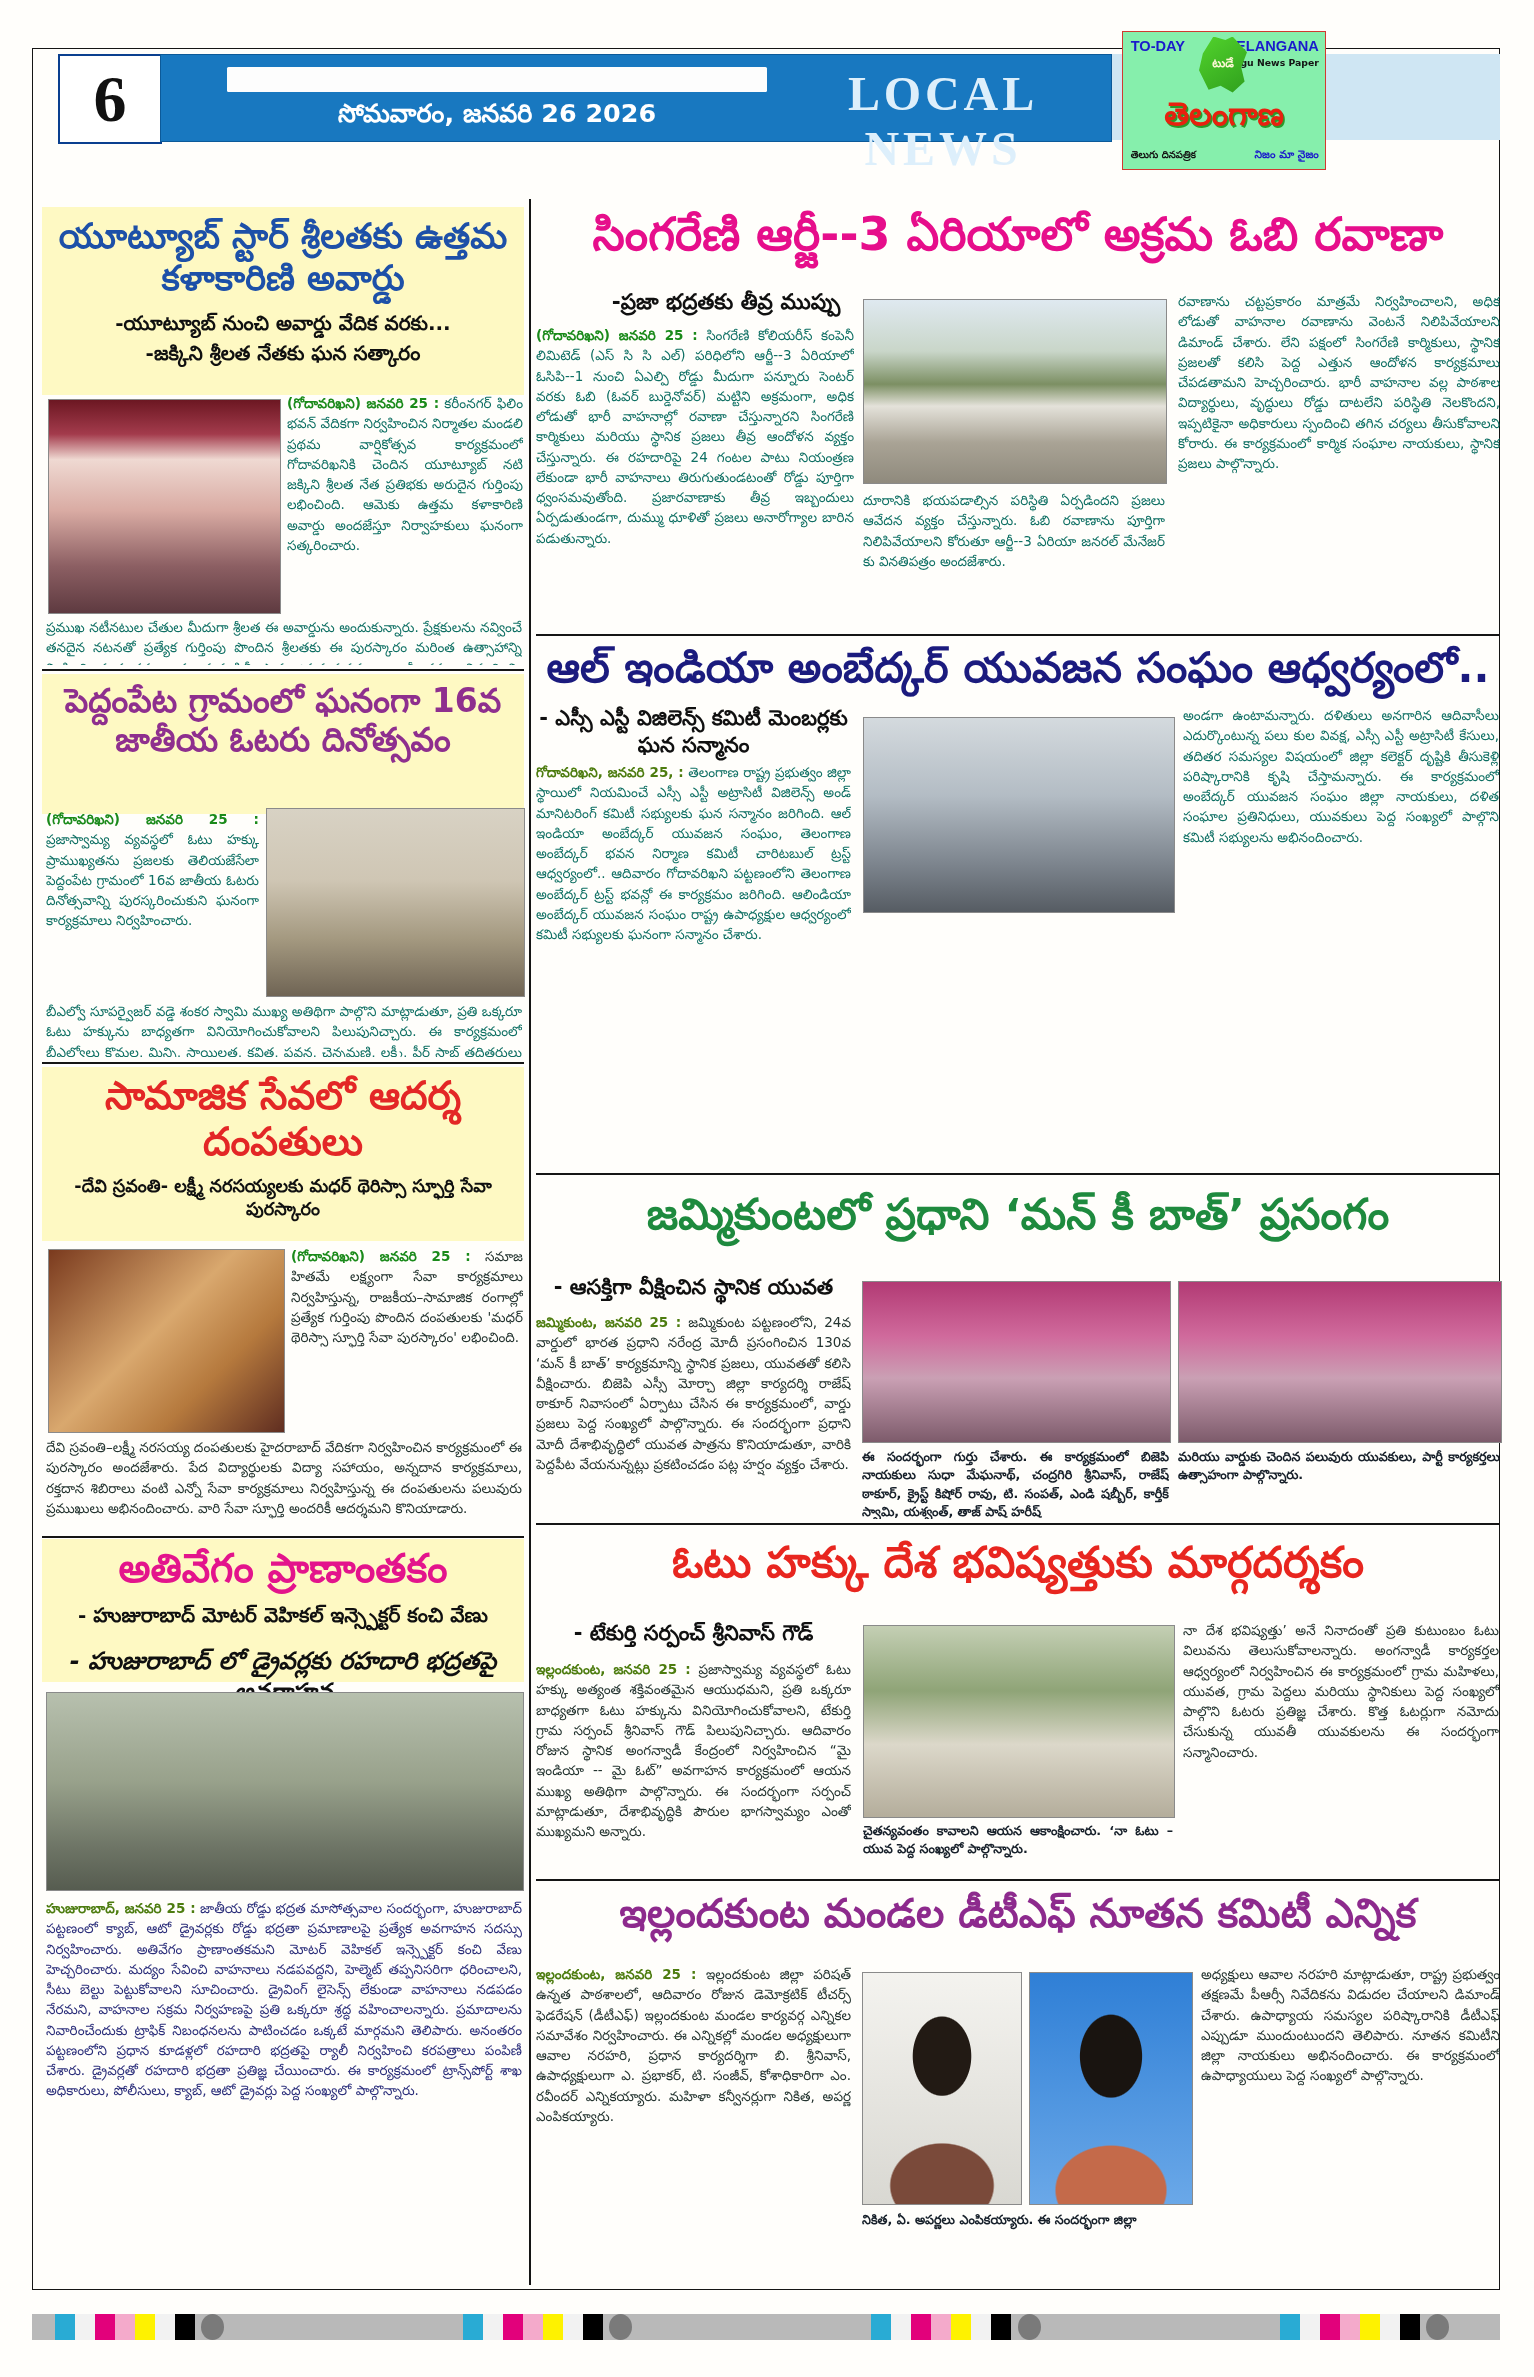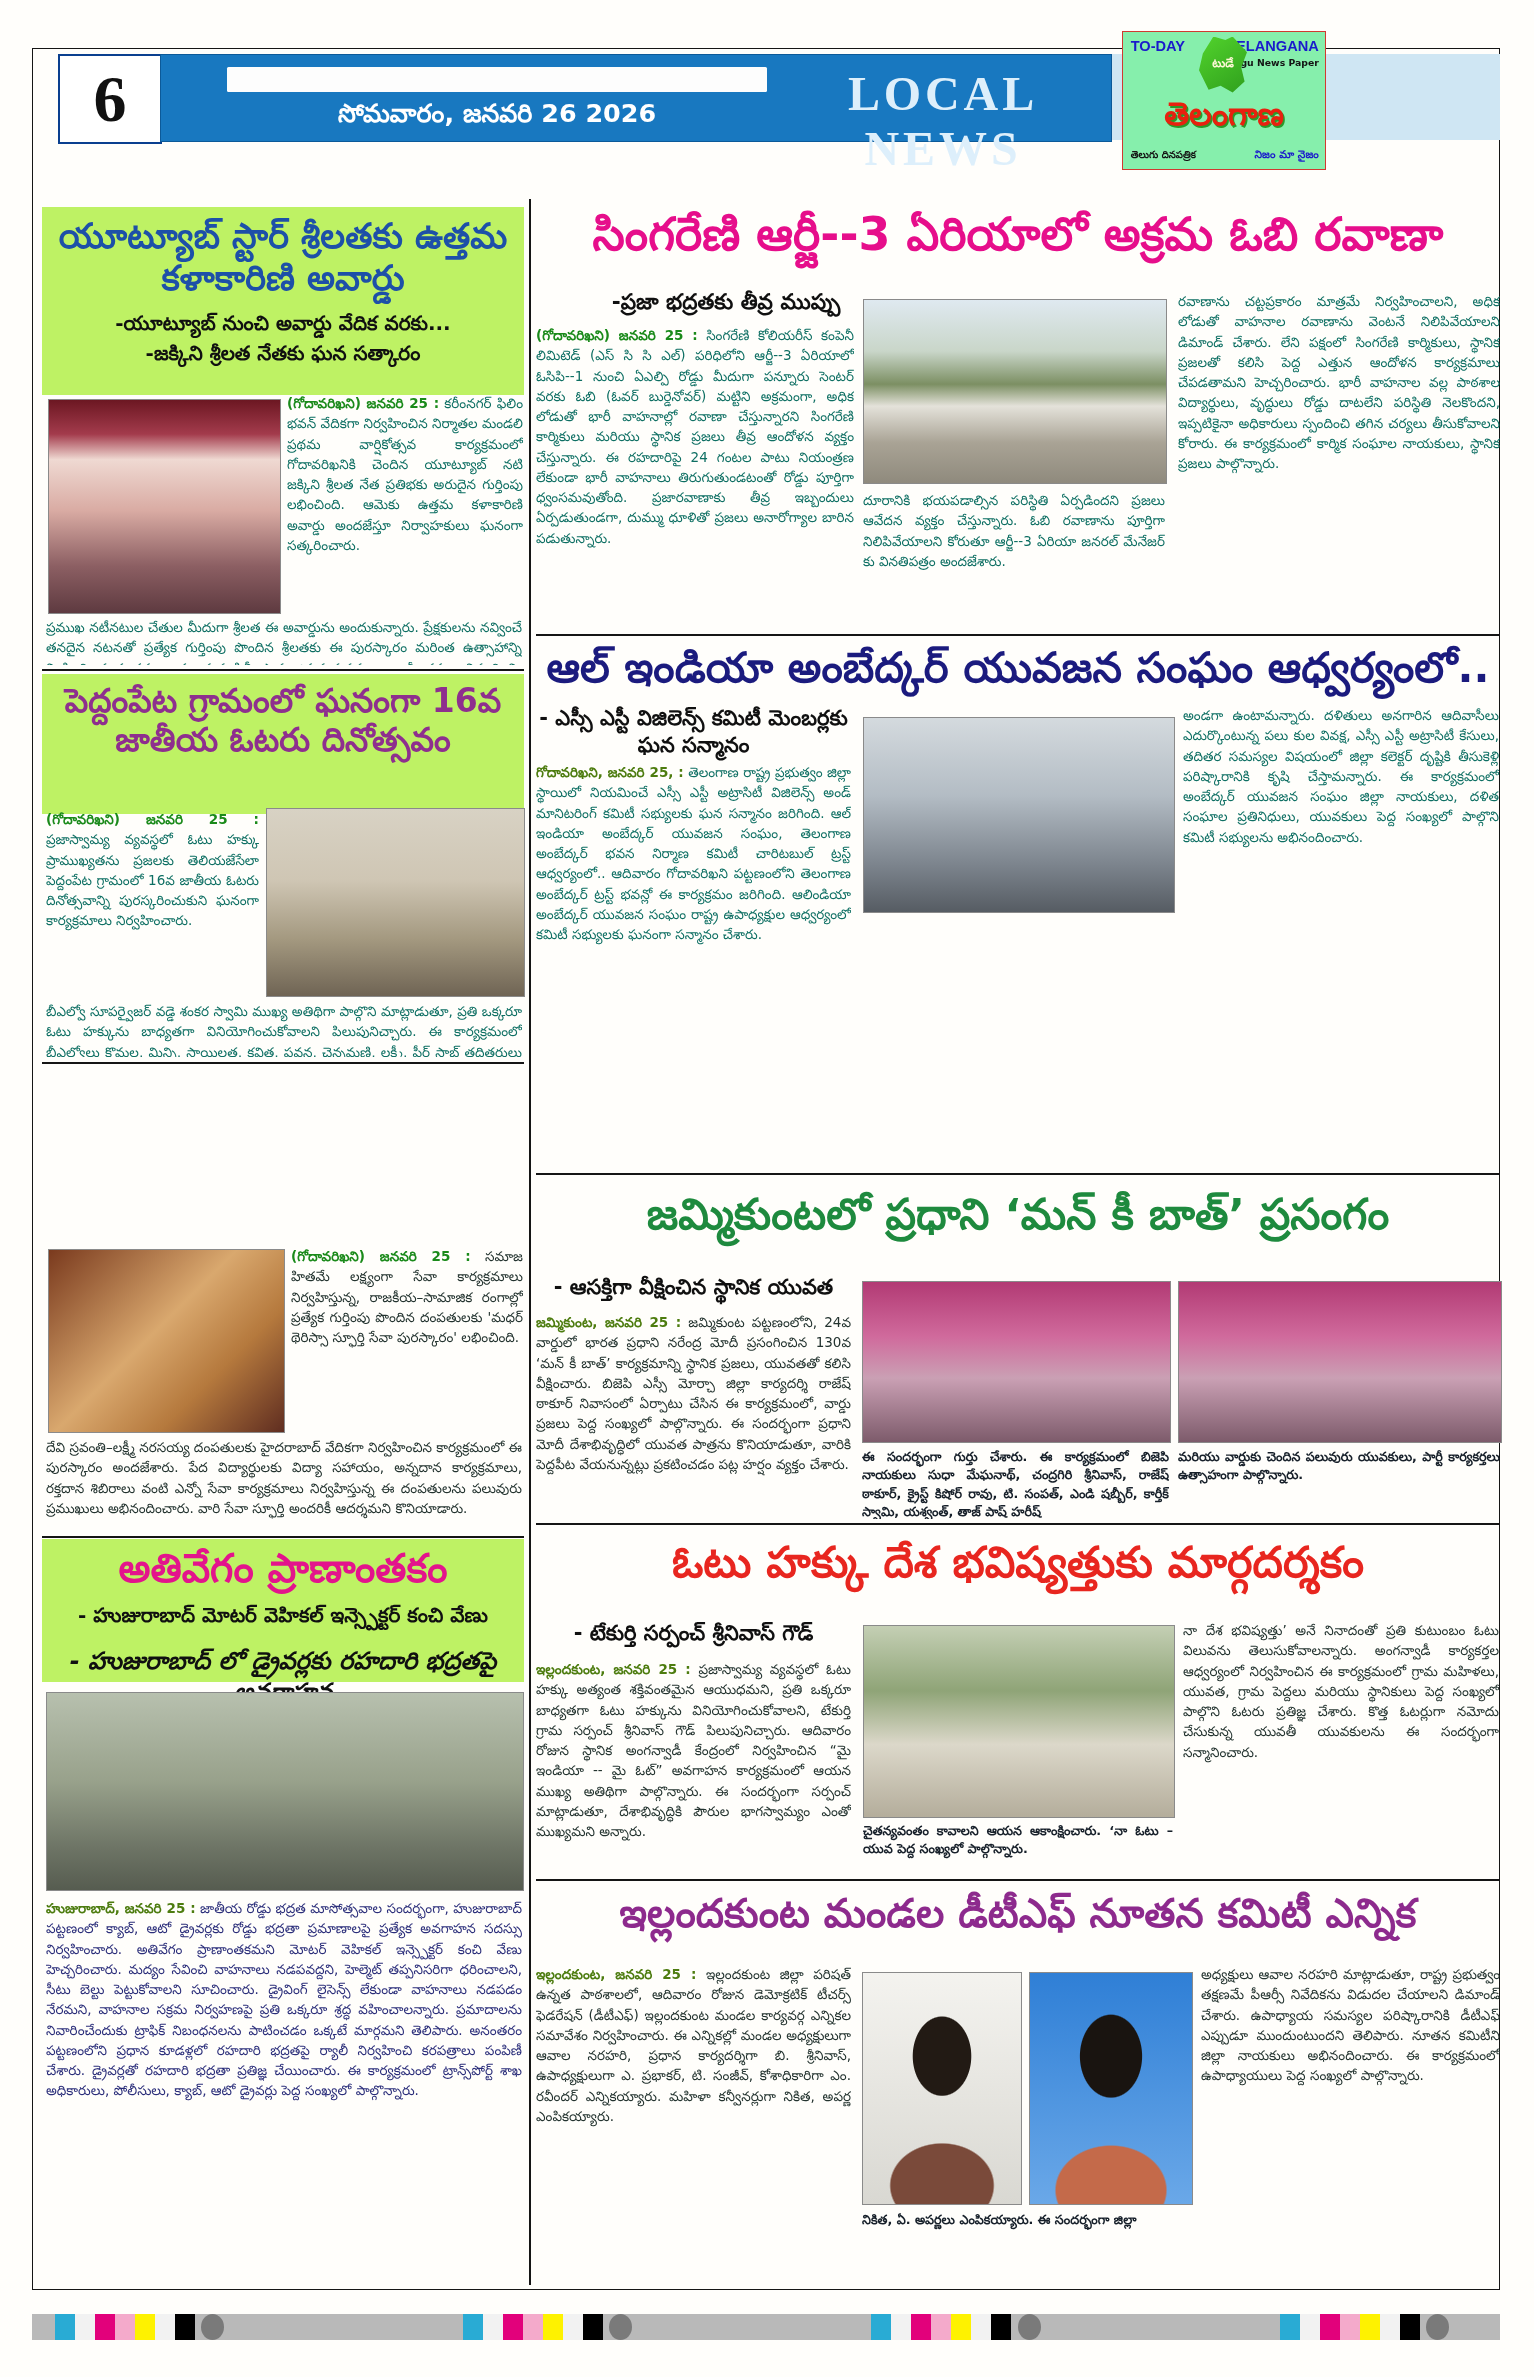--- a/index.html
+++ b/index.html
@@ -23,21 +23,21 @@
   .logo-sub{color:#141414;font-weight:bold;font-size:9.3px;}
   .logo-map{background:linear-gradient(145deg,#52d32c,#2f9f1d);
             clip-path:polygon(30% 0,55% 6%,70% 0,100% 28%,88% 55%,95% 80%,70% 100%,45% 88%,20% 95%,0 60%,8% 30%);
             display:flex;align-items:center;justify-content:center;}
   .logo-map span{color:#fff8d8;font-weight:bold;font-size:11.6px;}
   .logo-script{color:#e8210f;font-weight:bold;font-size:32px;text-align:center;
                text-shadow:1.5px 1.5px 0 #2a9a2a;}
   .logo-tag{color:#141414;font-weight:bold;font-size:10px;}
   .logo-motto{color:#1a1acc;font-weight:bold;font-size:10.8px;}
   
-  .greenbg{background:#bef264;}
+  .greenbg{background:#fef9c3;}
   .hl{font-weight:bold;text-align:center;line-height:1.18;}
   .sub{font-weight:bold;text-align:center;color:#101010;line-height:1.3;}
   .body-txt{text-align:justify;line-height:1.5;font-size:13.5px;overflow:hidden;}
   .teal{color:#0e6f63;}
   .indigo{color:#2b2e7a;}
   .darkbody{color:#23332f;}
   .dl{font-weight:bold;}
   .dl-green{color:#1a8a1a;}
   .dl-red{color:#4d7c0f;}
   .sep-h{background:#151515;height:1.5px;}
@@ -117,20 +117,24 @@
   <div class="abs greenbg" style="left:42px;top:674px;width:482px;height:140px;">
     <div class="hl" style="margin-top:7.7px;font-size:33px;color:#8e2f8e;">పెద్దంపేట గ్రామంలో ఘనంగా 16వ జాతీయ ఓటరు దినోత్సవం</div>
   </div>
   <div class="abs body-txt teal" style="left:46px;top:809px;width:213px;height:185px;">
     <span class="dl dl-green">(గోదావరిఖని) జనవరి 25 :</span>
     <span>ప్రజాస్వామ్య వ్యవస్థలో ఓటు హక్కు ప్రాముఖ్యతను ప్రజలకు తెలియజేసేలా పెద్దంపేట గ్రామంలో 16వ జాతీయ ఓటరు దినోత్సవాన్ని పురస్కరించుకుని ఘనంగా కార్యక్రమాలు నిర్వహించారు.</span>
   </div>
   <div class="abs photo ph-voter" style="left:266px;top:808px;width:257px;height:187px;"></div>
   <div class="abs body-txt teal" style="left:46px;top:1001px;width:476px;height:56px;">బీఎల్వో సూపర్వైజర్ వడ్డె శంకర స్వామి ముఖ్య అతిథిగా పాల్గొని మాట్లాడుతూ, ప్రతి ఒక్కరూ ఓటు హక్కును బాధ్యతగా వినియోగించుకోవాలని పిలుపునిచ్చారు. ఈ కార్యక్రమంలో బీఎల్వోలు కొమల, మిన్ని, సాయిలత, కవిత, పవన, చెన్నమణి, లక్ష్మీ, పీర్ సాబ్ తదితరులు పాల్గొని ఓటరు ప్రతిజ్ఞ చేశారు. కార్యక్రమం విజయవంతం కావడంతో గ్రామ ప్రజలు హర్షం వ్యక్తం చేశారు.</div>
 
+  <div class="abs greenbg" style="left:42px;top:1067px;width:482px;height:174px;">
+    <div class="hl" style="margin-top:6.2px;font-size:39px;color:#e32726;">సామాజిక సేవలో ఆదర్శ దంపతులు</div>
+    <div class="sub" style="margin-top:9.3px;font-size:17.7px;">-దేవి స్రవంతి- లక్ష్మీ నరసయ్యలకు మధర్ థెరిస్సా స్ఫూర్తి సేవా పురస్కారం</div>
+  </div>
   <div class="abs photo ph-couple" style="left:48px;top:1249px;width:235px;height:182px;"></div>
   <div class="abs body-txt darkbody" style="left:291px;top:1246px;width:232px;height:187px;">
     <span class="dl dl-green">(గోదావరిఖని) జనవరి 25 :</span>
     <span>సమాజ హితమే లక్ష్యంగా సేవా కార్యక్రమాలు నిర్వహిస్తున్న, రాజకీయ–సామాజిక రంగాల్లో ప్రత్యేక గుర్తింపు పొందిన దంపతులకు 'మధర్ థెరిస్సా స్ఫూర్తి సేవా పురస్కారం' లభించింది.</span>
   </div>
   <div class="abs body-txt darkbody" style="left:46px;top:1437px;width:476px;height:93px;">దేవి స్రవంతి–లక్ష్మీ నరసయ్య దంపతులకు హైదరాబాద్ వేదికగా నిర్వహించిన కార్యక్రమంలో ఈ పురస్కారం అందజేశారు. పేద విద్యార్థులకు విద్యా సహాయం, అన్నదాన కార్యక్రమాలు, రక్తదాన శిబిరాలు వంటి ఎన్నో సేవా కార్యక్రమాలు నిర్వహిస్తున్న ఈ దంపతులను పలువురు ప్రముఖులు అభినందించారు. వారి సేవా స్ఫూర్తి అందరికీ ఆదర్శమని కొనియాడారు.</div>
 
   <div class="abs greenbg" style="left:42px;top:1539px;width:482px;height:143px;">
     <div class="hl" style="margin-top:6.2px;font-size:40px;color:#e3148c;">అతివేగం ప్రాణాంతకం</div>
     <div class="sub" style="margin-top:9.3px;font-size:20px;">- హుజురాబాద్ మోటర్ వెహికల్ ఇన్స్పెక్టర్ కంచి వేణు</div>

